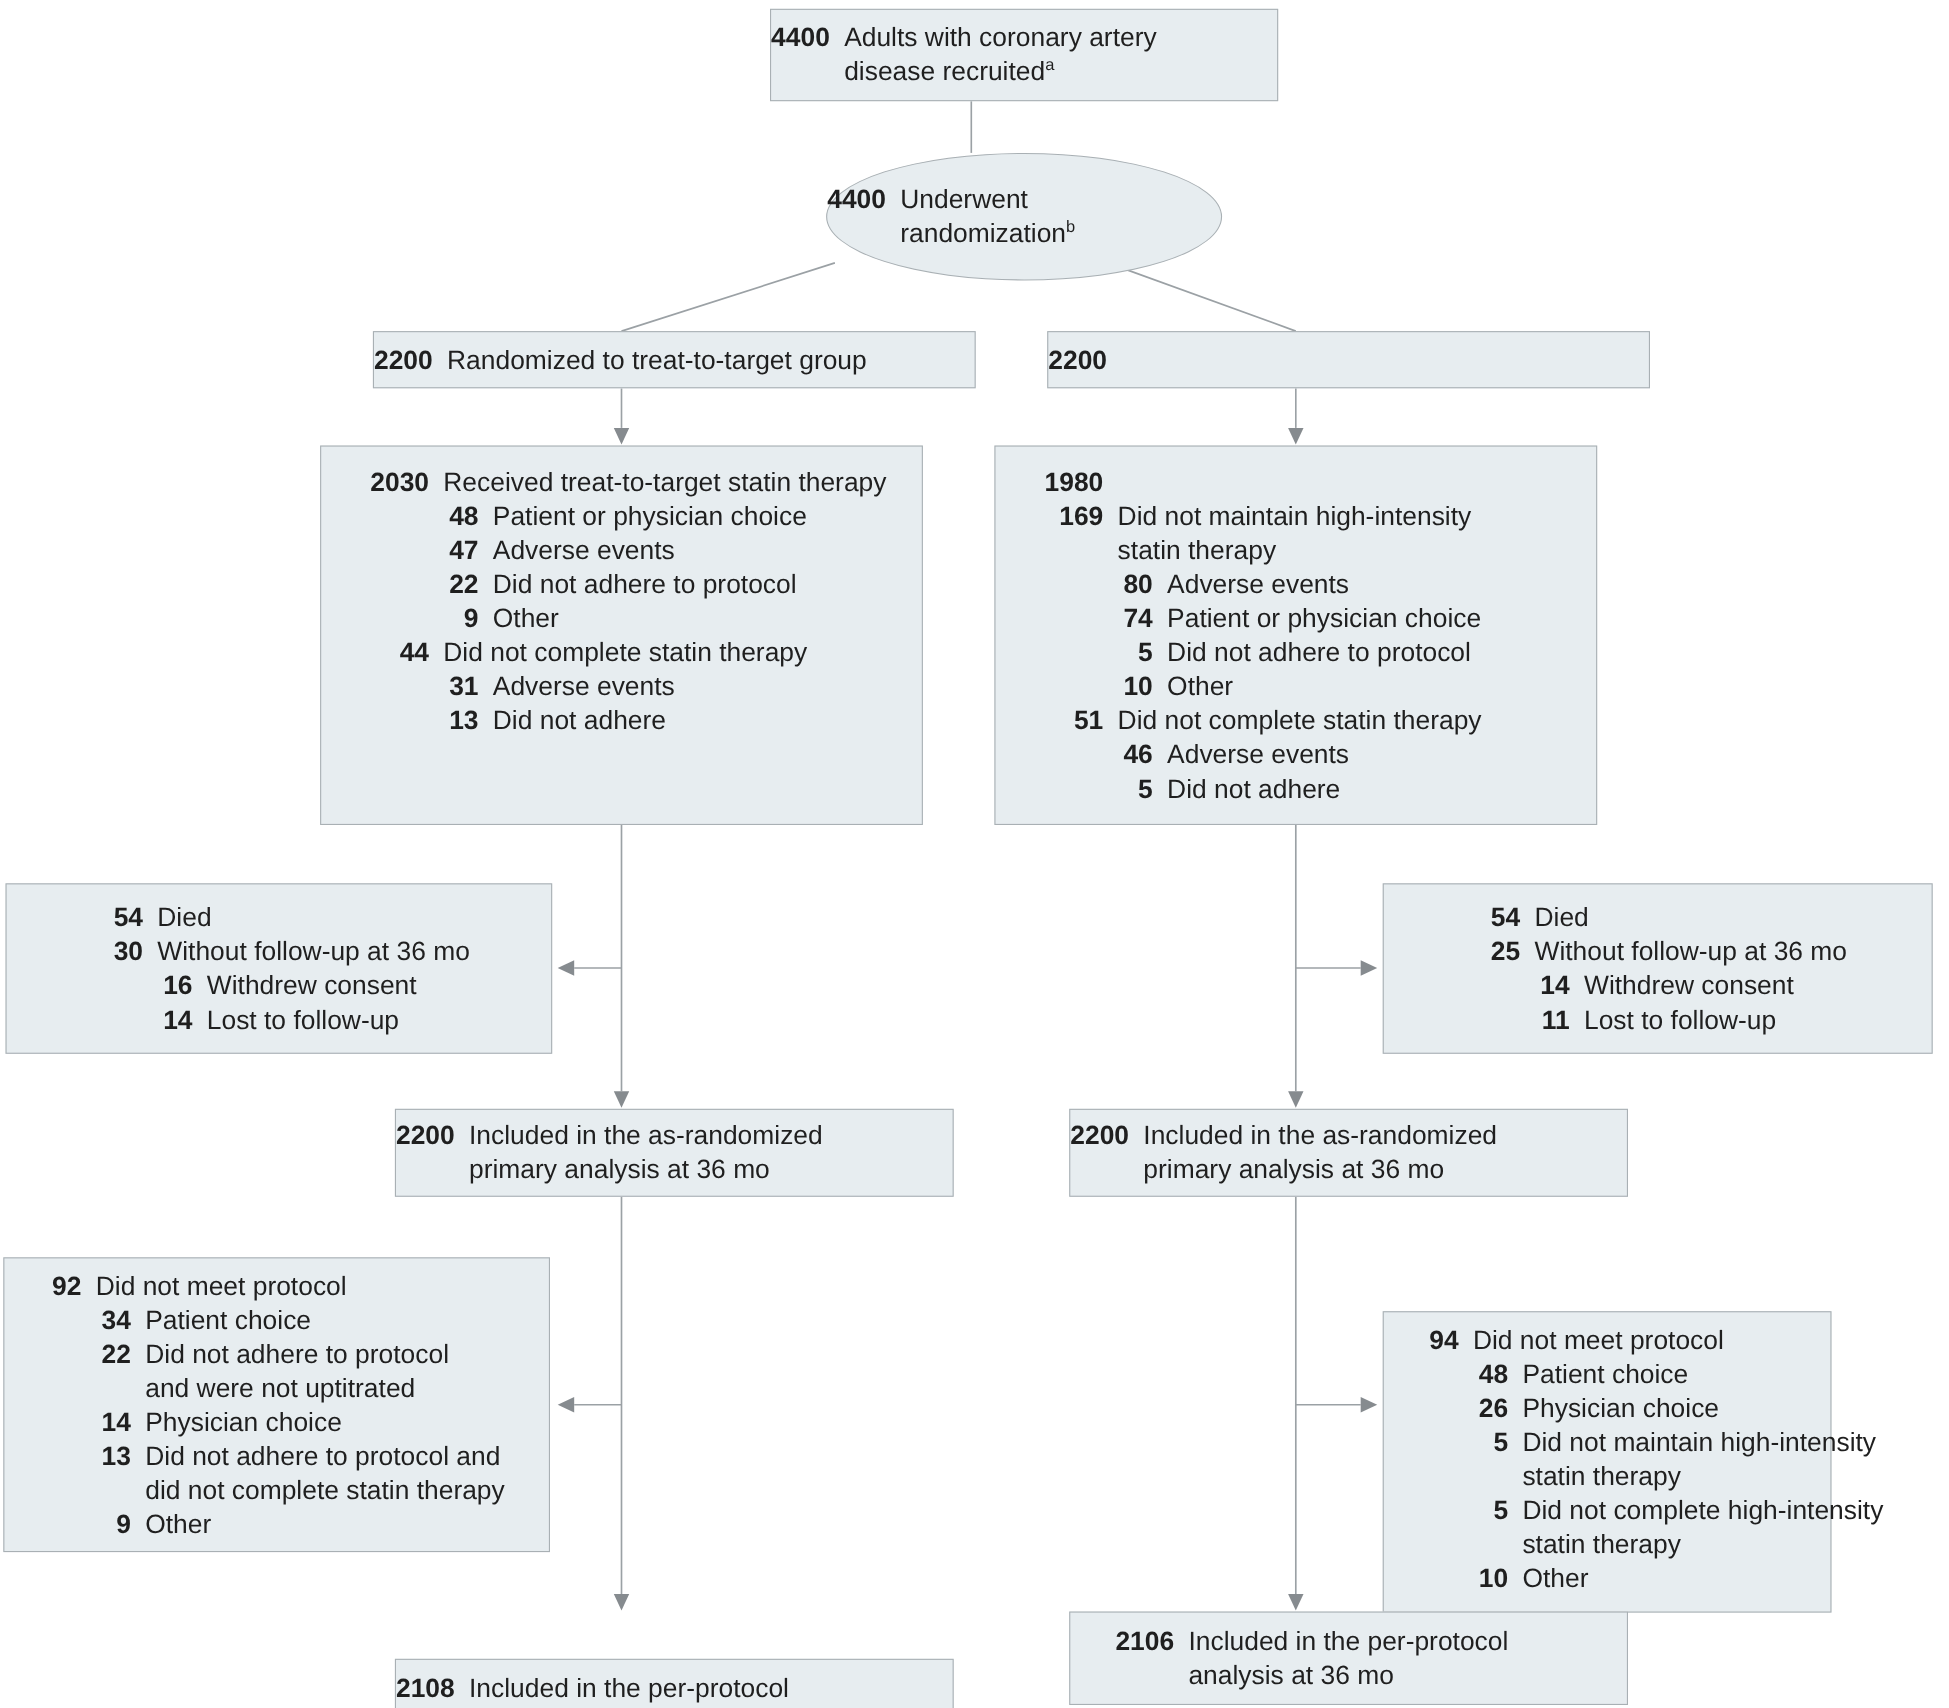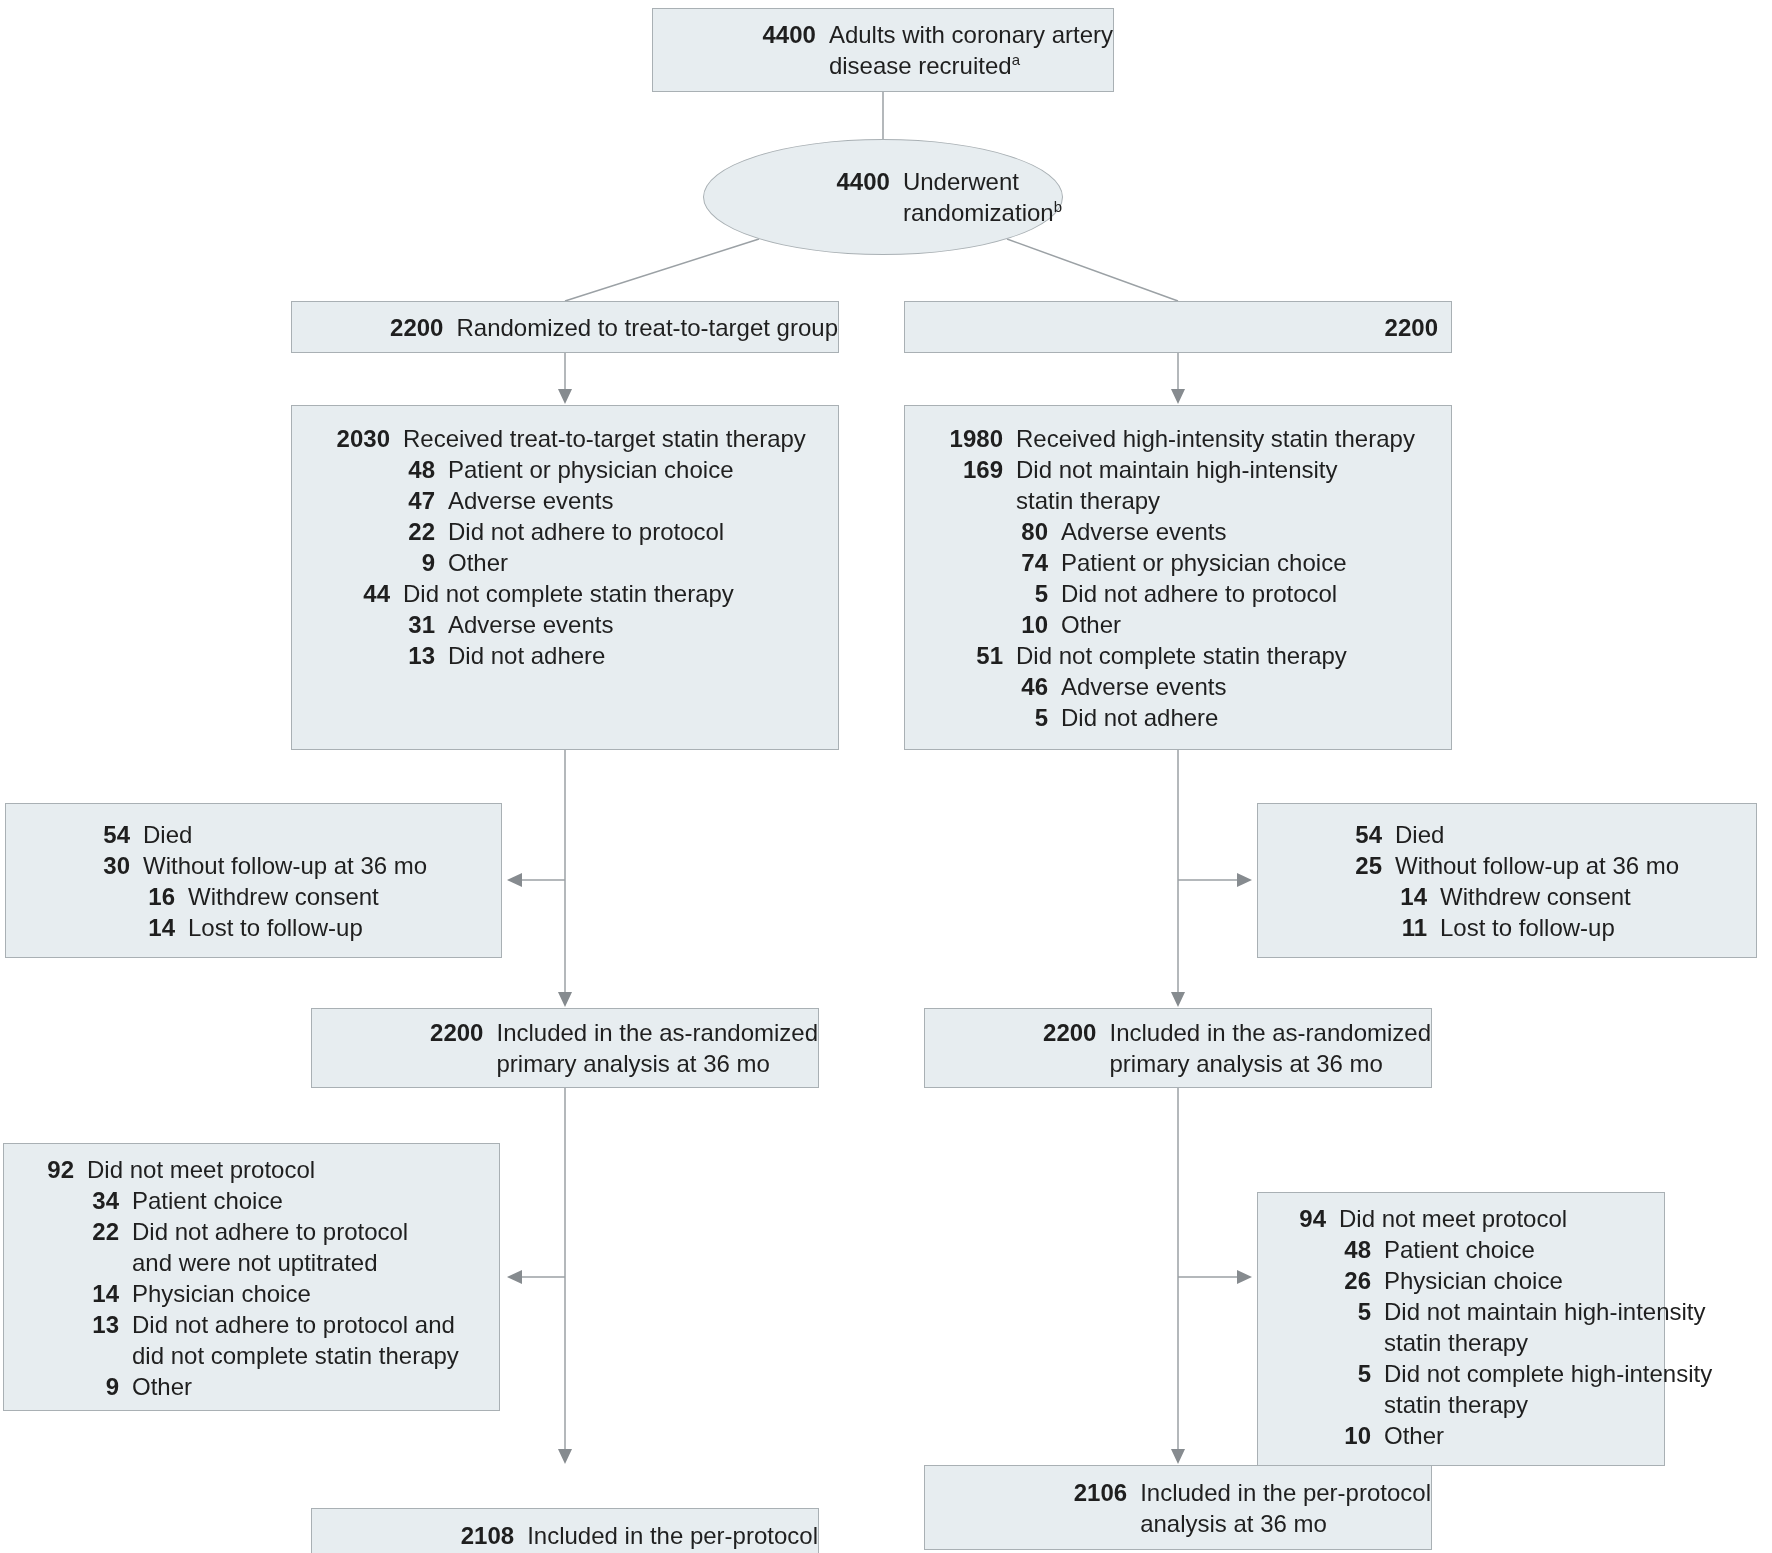--- a/index.html
+++ b/index.html
@@ -15,21 +15,21 @@
   svg.connectors polygon { fill:var(--arrowhead,#868b8f); }
 
   .node {
     position:absolute; box-sizing:border-box; z-index:1;
     background:var(--node-fill,#e7edf0);
     border:1.5px solid var(--node-border,#a9b0b4);
   }
   .ellipse { border-radius:50%; }
 
   
-  .cbox { display:flex; align-items:center; justify-content:flex-end; }
+  .cbox { display:flex; align-items:center; justify-content:flex-start;margin-left:48px; }
   .crow { display:flex; }
   .cbox .num { font-weight:bold; margin-right:13px; white-space:nowrap; }
 
   
   .rows { box-sizing:border-box; height:100%; padding:17px 0 0 20px; }
   .row { display:flex; }
   .row .num {
     flex:0 0 auto; text-align:right; font-weight:bold;
     width:var(--nw,78px); margin-right:13px;
   }
@@ -172,23 +172,20 @@
           <span class="txt">
             <span class="tline">Did not adhere</span>
           </span>
         </div>
       </div>
     </div>
   <div class="node" id="detail-right">
       <div class="rows">
         <div class="row i0">
           <span class="num">1980</span>
-          <span class="txt">
-            <span class="tline">Received high-intensity statin therapy</span>
-          </span>
         </div>
         <div class="row i0">
           <span class="num">169</span>
           <span class="txt">
             <span class="tline">Did not maintain high-intensity</span>
             <span class="tline">statin therapy</span>
           </span>
         </div>
         <div class="row i1">
           <span class="num">80</span>

